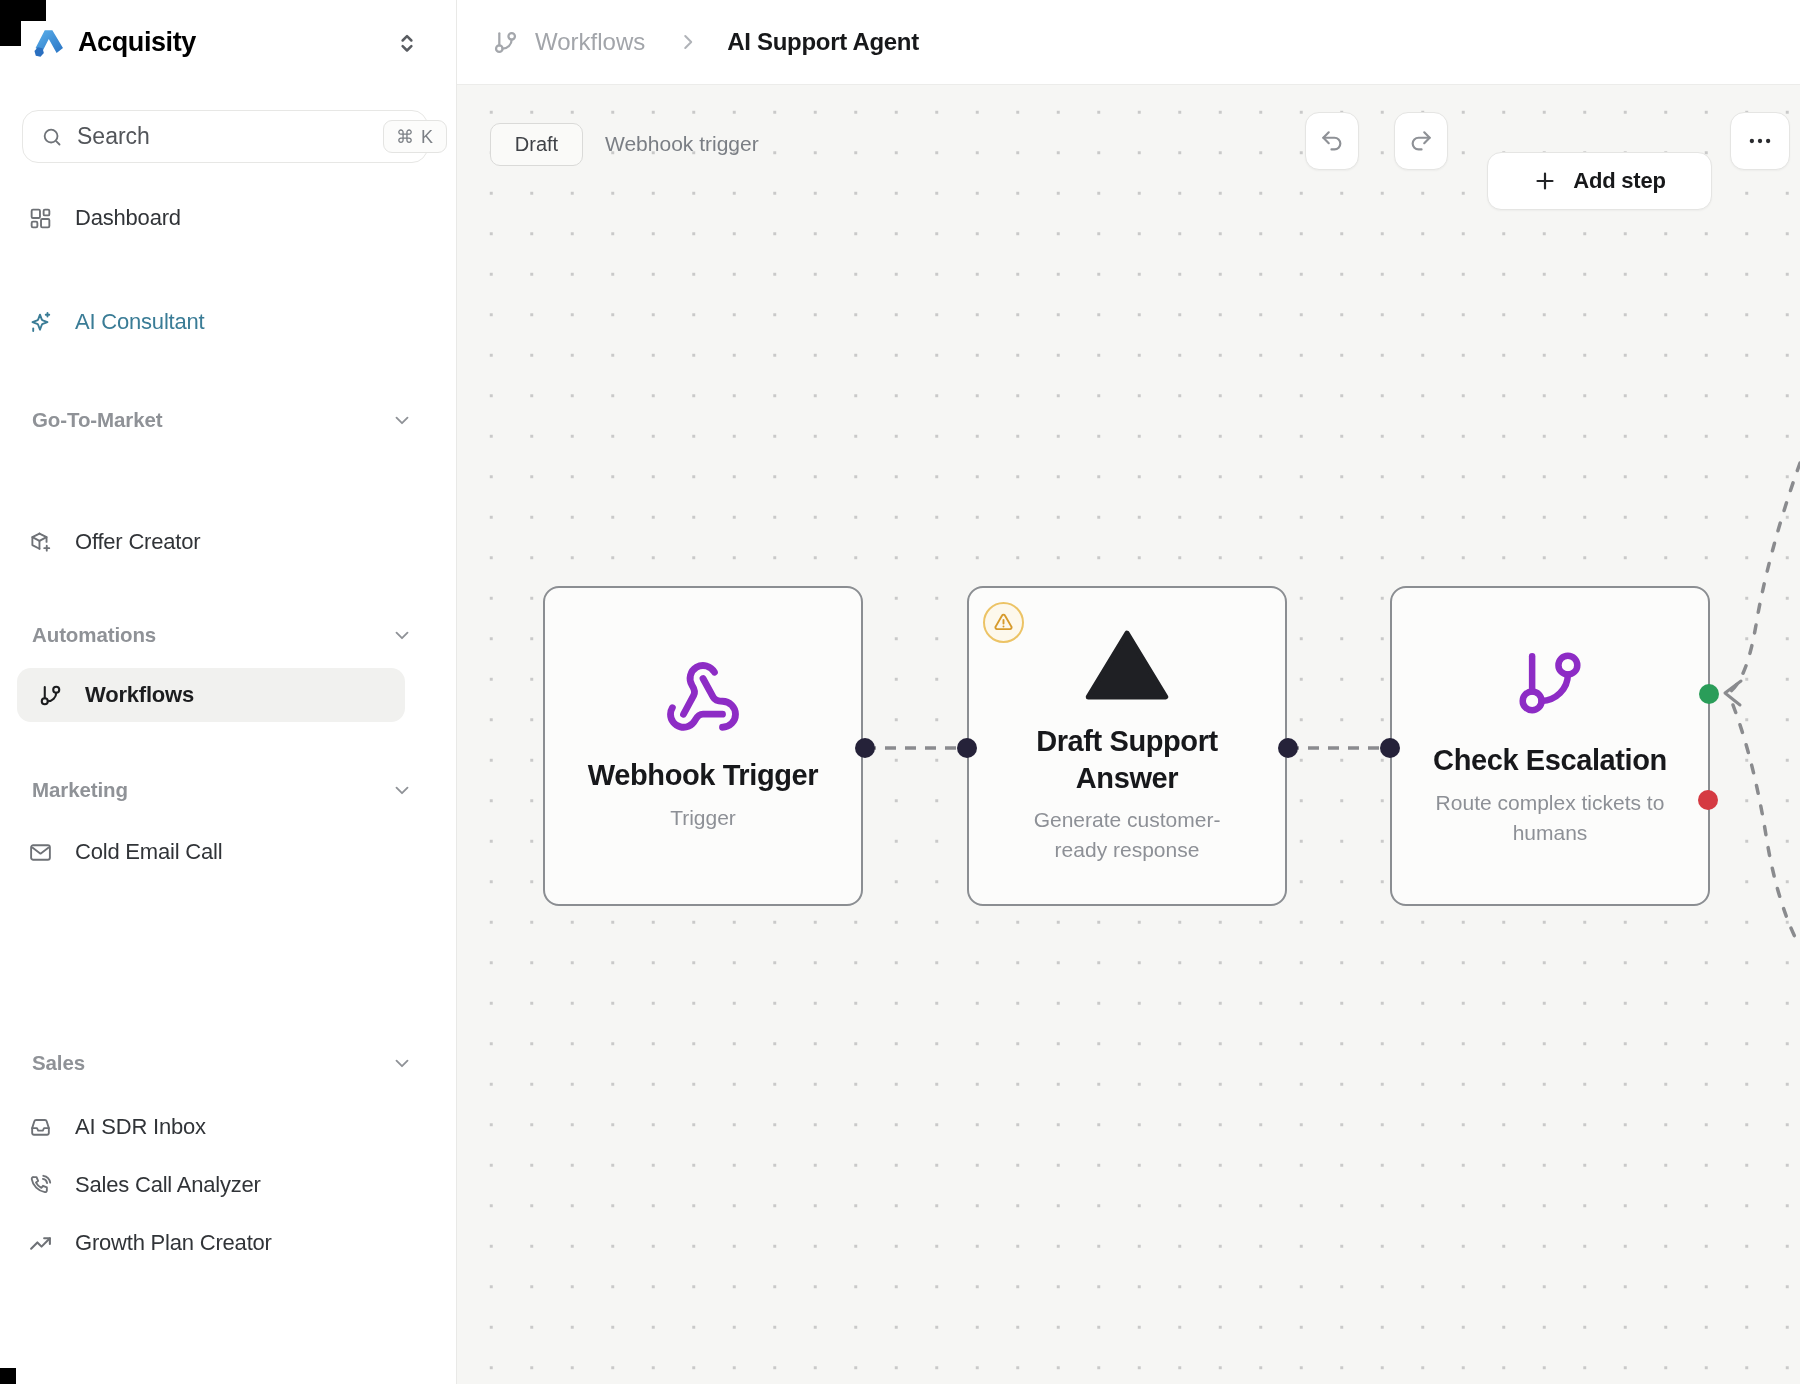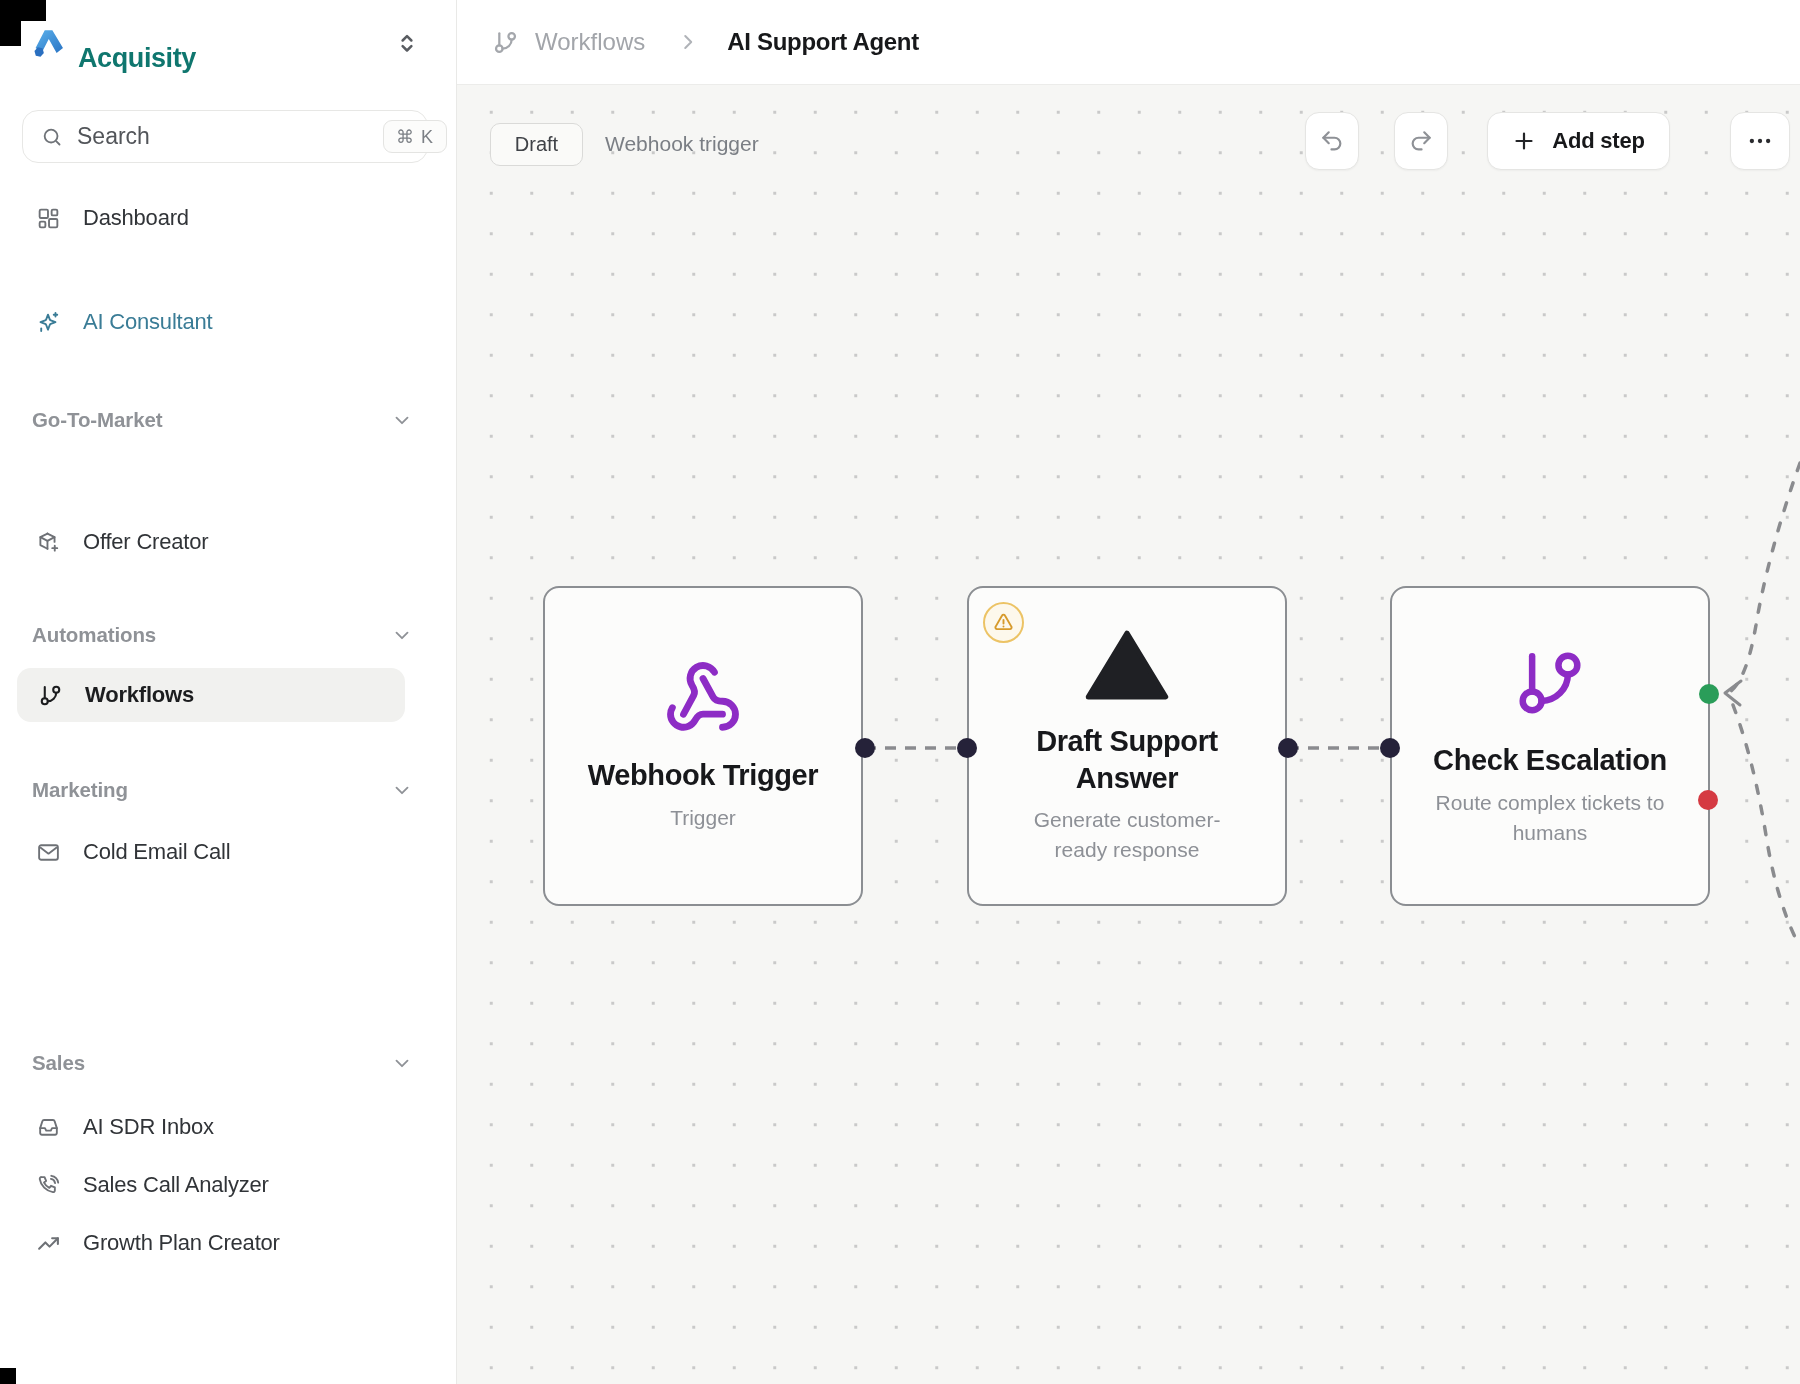--- a/index.html
+++ b/index.html
@@ -5,38 +5,38 @@
   * { margin:0; padding:0; box-sizing:border-box; }
   html,body { width:1800px; height:1384px; overflow:hidden; background:#fff;
     font-family:"Liberation Sans", sans-serif; -webkit-font-smoothing:antialiased; }
   .stage { position:relative; width:1800px; height:1384px; background:#fff; }
 
   
   .sidebar { position:absolute; left:0; top:0; width:457px; height:1384px;
     background:#ffffff; border-right:1px solid #e9e9e7; z-index:5; }
   .logo-row { position:absolute; left:0; top:22px; width:457px; height:46px; }
   .logo-mark { position:absolute; left:30px; top:2px; width:38px; height:38px; display:flex; }
-  .logo-name { position:absolute; left:78px; top:21px; font-size:27px; font-weight:700;
-    color:#0f766e; letter-spacing:-0.4px; }
+  .logo-name { position:absolute; left:78px; top:5px; font-size:27px; font-weight:700;
+    color:#000000; letter-spacing:-0.4px; }
   .ws-switch { position:absolute; left:392px; top:6px; width:30px; height:30px;
     color:#595c61; display:flex; cursor:pointer; }
 
   .search-box { position:absolute; left:22px; top:110px; width:406px; height:53px;
     background:#fff; border:1.5px solid #e7e7e5; border-radius:16px;
     display:flex; align-items:center; padding:0 12px 0 18px; }
   .search-ic { width:22px; height:22px; color:#6f7378; flex:0 0 auto; }
   .search-input { flex:1; border:none; outline:none; background:transparent;
     font-size:23px; color:#44474c; padding:0 10px 0 14px; font-family:inherit; }
   .search-input::placeholder { color:#44474c; opacity:.92; }
   .kbd-pill { flex:0 0 auto; min-width:64px; height:33px; border:1.5px solid #e4e4e2;
     border-radius:9px; background:#fcfcfb; color:#7c8086; font-size:18px;
     display:flex; align-items:center; justify-content:center; letter-spacing:1px; }
 
   .srow { position:absolute; left:0; width:457px; height:44px; display:flex;
-    align-items:center; padding-left:36px; gap:22px; cursor:pointer; }
+    align-items:center; padding-left:28px; gap:22px; cursor:pointer; }
   .s-icon { width:25px; height:25px; color:#6e7176; flex:0 0 auto; display:flex; }
   .s-label { font-size:22px; font-weight:500; color:#313438; letter-spacing:-0.2px; white-space:nowrap; }
   .srow.accent .s-icon, .srow.accent .s-label { color:#3a7c96; }
   .srow.selected { left:17px; width:388px; height:54px; padding-left:21px;
     background:#f1f1ef; border-radius:14px; }
   .srow.selected .s-icon { color:#1c1d1f; }
   .srow.selected .s-label { color:#1c1d1f; font-weight:700; }
   .shead { position:absolute; left:0; width:457px; height:44px; display:flex;
     align-items:center; justify-content:space-between; padding:0 44px 0 32px; cursor:pointer; }
   .sh-label { font-size:20.5px; font-weight:700; color:#8f9297; letter-spacing:-0.1px; }
@@ -62,21 +62,21 @@
     display:flex; align-items:center; justify-content:center;
     font-size:20px; font-weight:500; color:#3f4247; }
   .tb-subtitle { position:absolute; left:148px; top:47px; font-size:21px; color:#7a7e84; }
 
   .tb-btn { position:absolute; top:27px; height:58px; background:#ffffff;
     border:1px solid #e5e5e3; border-radius:14px; display:flex; align-items:center;
     justify-content:center; cursor:pointer; box-shadow:0 1px 2px rgba(20,20,20,0.04); }
   .tb-icon { width:26px; height:26px; color:#8e9196; display:flex; }
   .btn-undo { left:848px; width:54px; }
   .btn-redo { left:937px; width:54px; }
-  .btn-add  { left:1030px; width:183px; gap:16px; }
+  .btn-add  { left:1030px; width:225px; gap:16px;margin-top:40px; }
   .btn-add .tb-icon { width:24px; height:24px; color:#232427; }
   .btn-add-label { font-size:22px; font-weight:600; color:#17181a; letter-spacing:-0.2px; }
   .btn-more { left:1273px; width:60px; }
   .btn-more .tb-icon { color:#2a2b2e; }
 
   .edge-layer { position:absolute; left:0; top:0; width:1343px; height:1299px; pointer-events:none; }
 
   .node { position:absolute; width:320px; height:320px; background:#fcfcfb;
     border:2.5px solid #8b8e92; border-radius:16px; display:flex; flex-direction:column;
     align-items:center; justify-content:center; cursor:pointer; }

